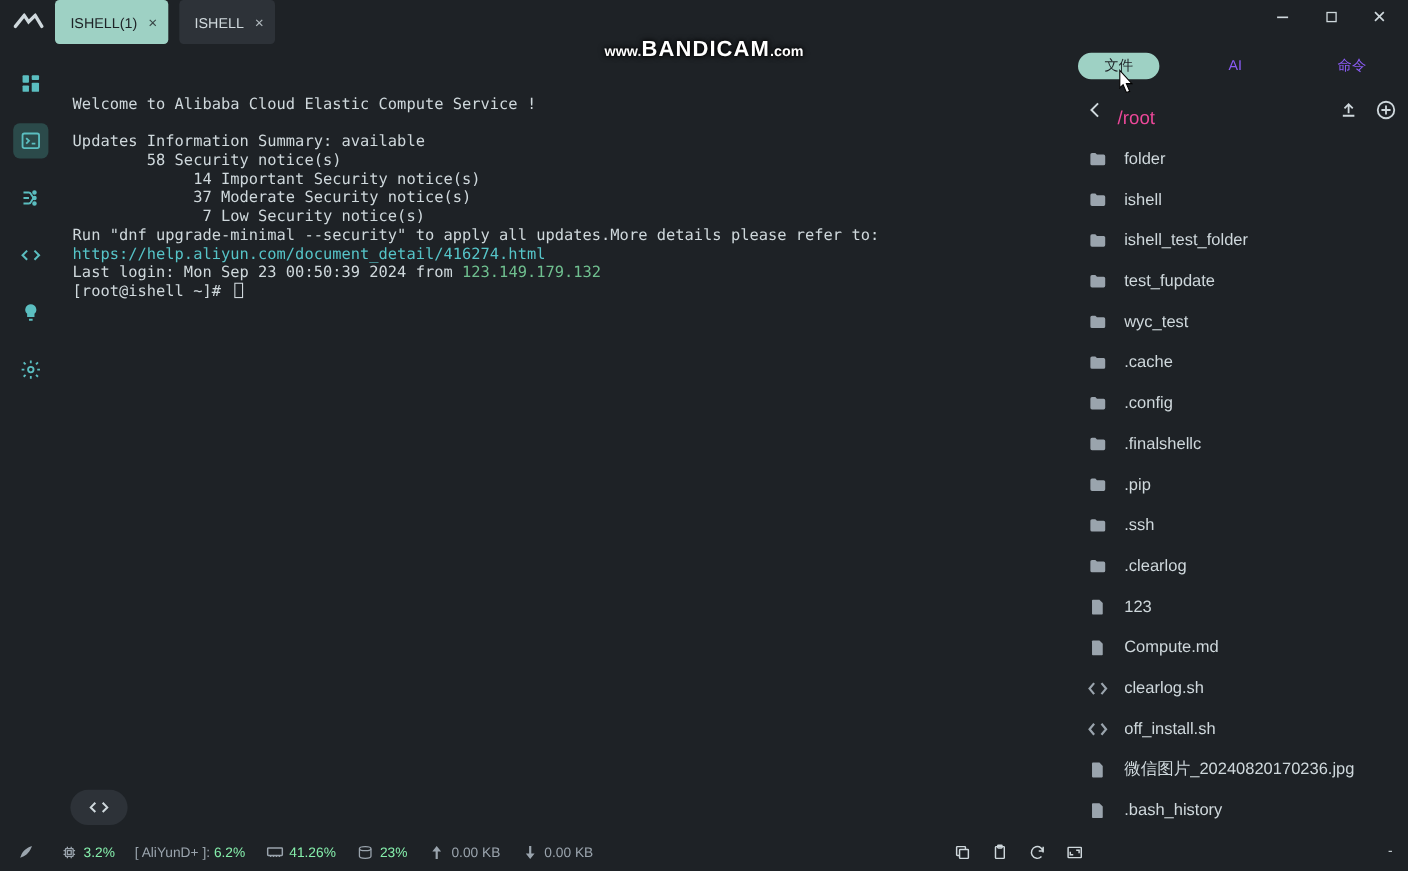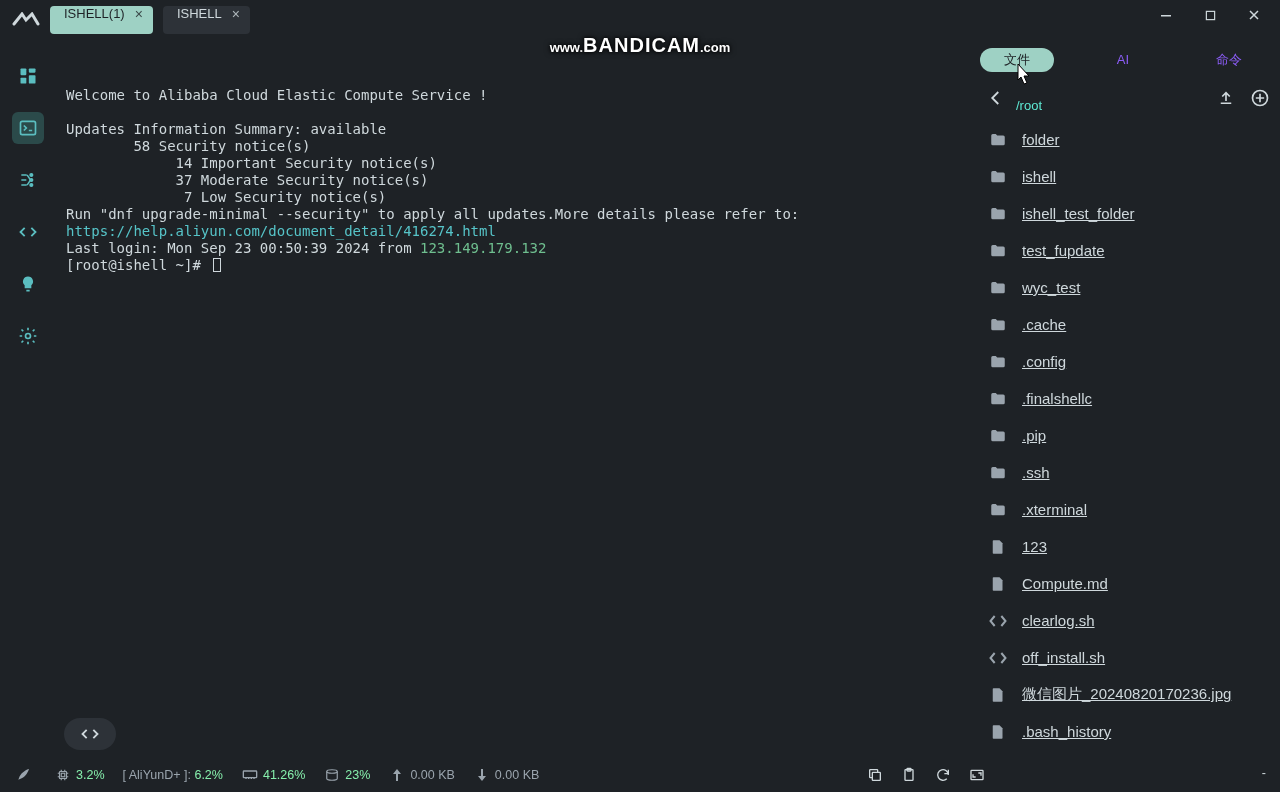--- a/index.html
+++ b/index.html
@@ -20,24 +20,24 @@
     padding: 0 8px;
     position: relative;
   }
   .app-logo {
     width: 28px; height: 20px;
     margin: 0 10px 0 4px;
     display: flex; align-items: center; justify-content: center;
   }
   .tabs { display: flex; gap: 10px; }
   .tab {
-    height: 28px;
+    height: 40px;
     padding: 0 10px 0 14px;
     border-radius: 4px;
-    display: flex; gap: 10px;
+    display: flex; align-items: center; gap: 10px;
     font-size: 13px;
     cursor: pointer;
   }
   .tab.active { background: #9ed1c4; color: #1e2226; }
   .tab.inactive { background: #2d3238; color: #cfd8dc; }
   .tab .close { font-size: 14px; opacity: .8; cursor: pointer; }
   .watermark {
     position: absolute;
     left: 50%; top: 6px; transform: translateX(-50%);
     font-family: Arial, sans-serif;
@@ -140,32 +140,31 @@
   .path-row {
     display: flex; align-items: center;
     padding: 6px 10px 6px 8px;
   }
   .path-back {
     width: 24px; height: 24px;
     display: flex; align-items: center; justify-content: center;
     color: #cfd8dc; cursor: pointer;
     margin-right: 8px;
   }
-  .path-text { flex: 1; color: #5eead4; font-size: 13px; margin-top: 16px; }
+  .path-text { flex: 1; color: #ec4899; font-size: 17px; margin-top: 16px; }
   .path-actions { display: flex; gap: 14px; }
   .path-act {
     width: 20px; height: 20px;
     display: flex; align-items: center; justify-content: center;
     color: #cfd8dc; cursor: pointer;
   }
 
   .file-list {
     flex: 1; overflow: hidden;
     padding: 2px 0;
-    text-decoration: underline;
   }
   .file-item {
     display: flex; align-items: center;
     height: 37px;
     padding-left: 10px;
     cursor: pointer;
     color: #cfd8dc;
     font-size: 15px;
   }
   .file-icon {
@@ -426,21 +425,21 @@
             </svg>
           </span>
           <span>.ssh</span>
         </div>
         <div class="file-item">
           <span class="file-icon">
             <svg viewBox="0 0 24 24" fill="currentColor">
               <path d="M3 6a2 2 0 012-2h4l2 2h8a2 2 0 012 2v9a2 2 0 01-2 2H5a2 2 0 01-2-2V6z"></path>
             </svg>
           </span>
-          <span>.xterminal</span>
+          <span>.clearlog</span>
         </div>
         <div class="file-item">
           <span class="file-icon">
             <svg viewBox="0 0 24 24" fill="currentColor">
               <path d="M6 3h8l4 4v13a1 1 0 01-1 1H6a1 1 0 01-1-1V4a1 1 0 011-1z"></path>
             </svg>
           </span>
           <span>123</span>
         </div>
         <div class="file-item">

